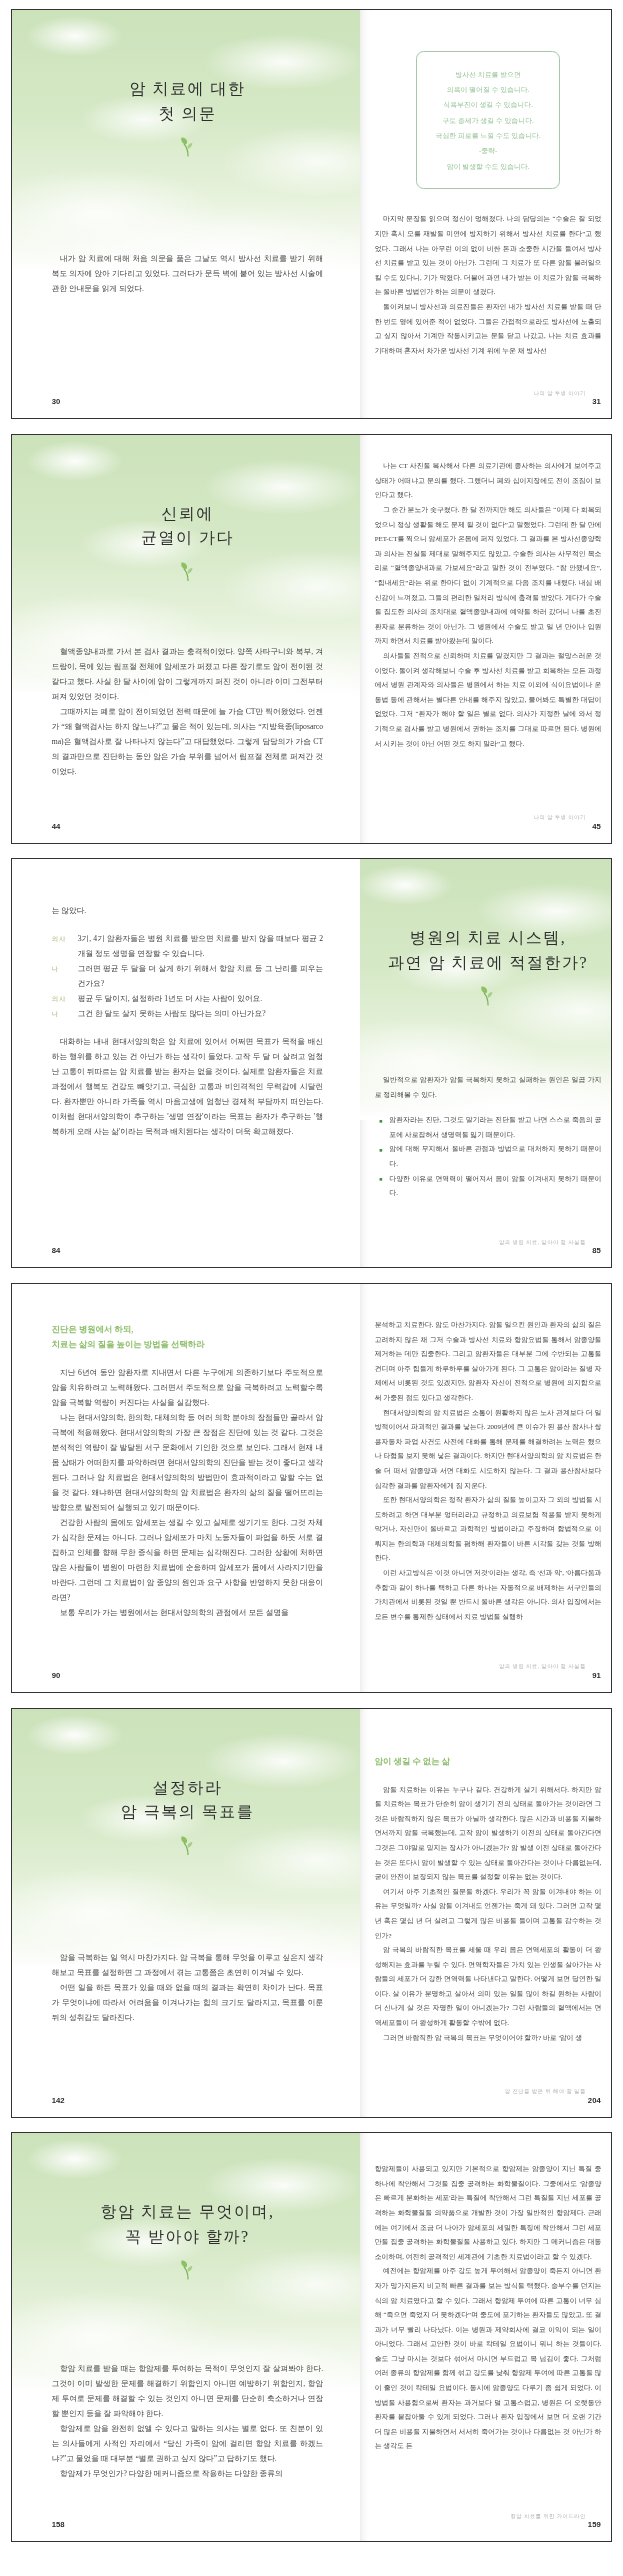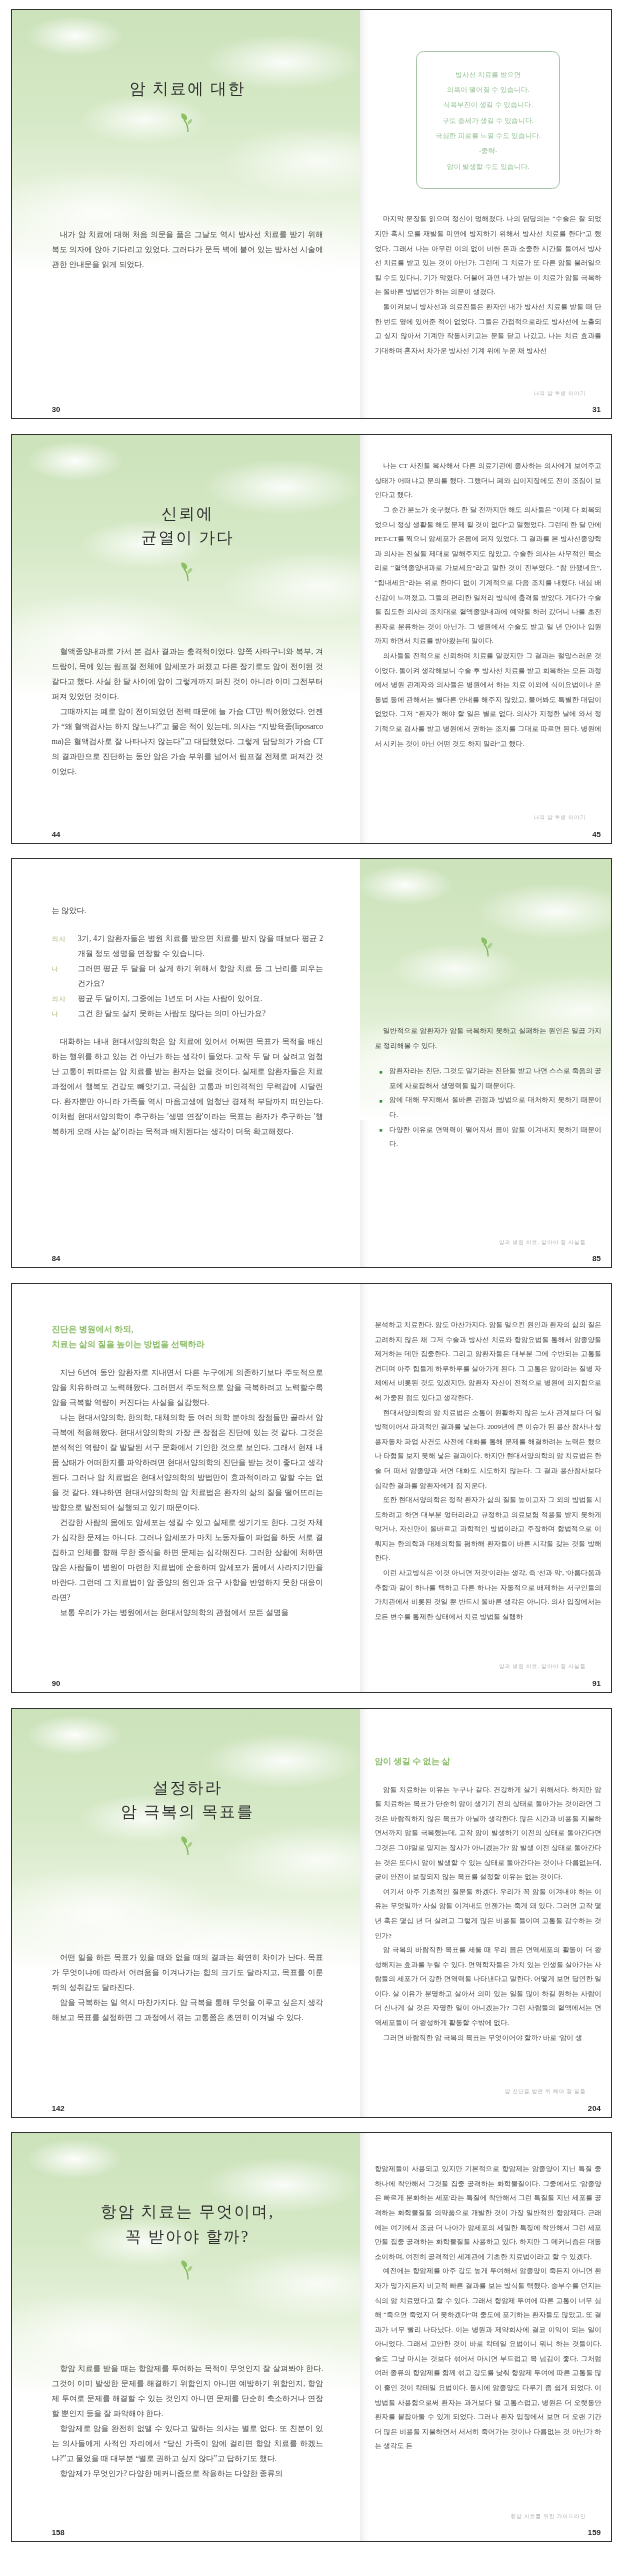--- a/index.html
+++ b/index.html
@@ -50,41 +50,42 @@
   .subhead{color:#8cbd69;font-weight:bold;font-size:8.4px;line-height:10.7px;margin:0 0 15.3px 0;}
   .dialogue{margin:13px 0 13px 0;}
   .d-row{display:flex;margin:0;}
   .d-s{flex:none;width:26px;font-size:6.5px;line-height:15px;color:#a3ae62;letter-spacing:0.8px;}
   .d-t{flex:1;font-size:7.7px;line-height:15px;text-align:justify;color:#3a3a3a;word-break:break-all;}
   .bullets{margin:10.7px 0 0 4.6px;}
   .b-row{display:flex;margin:0;}
   .b-sq{flex:none;width:10px;font-size:5.4px;line-height:14.6px;color:#3f8e3f;padding-top:0.8px;}
   .b-t{flex:1;font-size:6.9px;line-height:14.6px;text-align:justify;color:#3a3a3a;word-break:break-all;}
   .pagenum{
-    position:absolute;bottom:4px;font-size:7.7px;font-weight:bold;color:#2a2a2a;
+    position:absolute;bottom:12px;font-size:7.7px;font-weight:bold;color:#2a2a2a;
     font-family:"Liberation Sans","DejaVu Sans",sans-serif;z-index:2;
   }
   .page.left .pagenum{left:40px;}
   .page.right .pagenum{right:10px;}
   .footer-label{
     position:absolute;bottom:21.5px;right:25px;font-size:5.4px;color:#b3b3b3;
     letter-spacing:0.4px;z-index:2;font-family:"Liberation Sans","DejaVu Sans",sans-serif;
   }
 </style>
 </head>
 <body>
 
 <div class="stack">
     <div class="spread">
       <div class="page left chapter">
         <div class="cloud"></div>
         <div class="content">
           <div class="gap" style="height: 67px;"></div>
           <div class="ch-title">
             <span style="display: block;">암 치료에 대한</span>
+            <span style="display: block;">첫 의문</span>
           </div>
           <div class="sprout"><svg width="15.3" height="20.7" viewBox="0 0 20 27">
               <path d="M10.5 26 C10.5 19 9 14.5 5.5 10.5" stroke="#79b254" stroke-width="1.6" fill="none" stroke-linecap="round"></path>
               <path d="M5.5 10.5 C2.2 8.5 1 5 2 1.8 C6.2 1.8 9.3 4.2 9.3 8.2 C9.3 9.8 8.2 10.9 7 10.9 Z" fill="#8cc063"></path>
               <path d="M10.8 16.5 C14 15.5 16.2 12.3 16.2 9 C12.6 9 10.4 11.4 9.8 14.6 Z" fill="#a8d088"></path>
             </svg></div>
           <div class="gap" style="height: 93px;"></div>
           <p class="para">내가 암 치료에 대해 처음 의문을 품은 그날도 역시 방사선 치료를 받기 위해 복도 의자에 앉아 기다리고 있었다. 그러다가 문득 벽에 붙어 있는 방사선 시술에 관한 안내문을 읽게 되었다.</p>
         </div>
         <div class="pagenum">30</div>
@@ -149,35 +150,39 @@
             <div class="d-row">
               <span class="d-s">의사</span>
               <span class="d-t">3기, 4기 암환자들은 병원 치료를 받으면 치료를 받지 않을 때보다 평균 2개월 정도 생명을 연장할 수 있습니다.</span>
             </div>
             <div class="d-row">
               <span class="d-s">나</span>
               <span class="d-t">그러면 평균 두 달을 더 살게 하기 위해서 항암 치료 등 그 난리를 피우는 건가요?</span>
             </div>
             <div class="d-row">
               <span class="d-s">의사</span>
-              <span class="d-t">평균 두 달이지, 그중에는 1년도 더 사는 사람이 있어요.</span>
+              <span class="d-t">평균 두 달이지, 설정하라 1년도 더 사는 사람이 있어요.</span>
             </div>
             <div class="d-row">
               <span class="d-s">나</span>
               <span class="d-t">그건 한 달도 살지 못하는 사람도 많다는 의미 아닌가요?</span>
             </div>
           </div>
           <p class="para">대화하는 내내 현대서양의학은 암 치료에 있어서 어쩌면 목표가 목적을 배신하는 행위를 하고 있는 건 아닌가 하는 생각이 들었다. 고작 두 달 더 살려고 엄청난 고통이 뒤따르는 암 치료를 받는 환자는 없을 것이다. 실제로 암환자들은 치료 과정에서 행복도 건강도 빼앗기고, 극심한 고통과 비인격적인 무력감에 시달린다. 환자뿐만 아니라 가족들 역시 마음고생에 엄청난 경제적 부담까지 떠안는다. 이처럼 현대서양의학이 추구하는 '생명 연장'이라는 목표는 환자가 추구하는 '행복하게 오래 사는 삶'이라는 목적과 배치된다는 생각이 더욱 확고해졌다.</p>
         </div>
         <div class="pagenum">84</div>
       </div>
       <div class="page right chapter">
         <div class="cloud"></div>
         <div class="content">
           <div class="gap" style="height: 67px;"></div>
+          <div class="ch-title">
+            <span style="display: block;">병원의 치료 시스템,</span>
+            <span style="display: block;">과연 암 치료에 적절한가?</span>
+          </div>
           <div class="sprout"><svg width="15.3" height="20.7" viewBox="0 0 20 27">
               <path d="M10.5 26 C10.5 19 9 14.5 5.5 10.5" stroke="#79b254" stroke-width="1.6" fill="none" stroke-linecap="round"></path>
               <path d="M5.5 10.5 C2.2 8.5 1 5 2 1.8 C6.2 1.8 9.3 4.2 9.3 8.2 C9.3 9.8 8.2 10.9 7 10.9 Z" fill="#8cc063"></path>
               <path d="M10.8 16.5 C14 15.5 16.2 12.3 16.2 9 C12.6 9 10.4 11.4 9.8 14.6 Z" fill="#a8d088"></path>
             </svg></div>
           <div class="gap" style="height: 66px;"></div>
           <p class="para">일반적으로 암환자가 암을 극복하지 못하고 실패하는 원인은 일곱 가지로 정리해볼 수 있다.</p>
           <div class="bullets">
             <div class="b-row">
               <span class="b-sq">■</span>
@@ -232,22 +237,22 @@
           <div class="ch-title">
             <span style="display: block;">설정하라</span>
             <span style="display: block;">암 극복의 목표를</span>
           </div>
           <div class="sprout"><svg width="15.3" height="20.7" viewBox="0 0 20 27">
               <path d="M10.5 26 C10.5 19 9 14.5 5.5 10.5" stroke="#79b254" stroke-width="1.6" fill="none" stroke-linecap="round"></path>
               <path d="M5.5 10.5 C2.2 8.5 1 5 2 1.8 C6.2 1.8 9.3 4.2 9.3 8.2 C9.3 9.8 8.2 10.9 7 10.9 Z" fill="#8cc063"></path>
               <path d="M10.8 16.5 C14 15.5 16.2 12.3 16.2 9 C12.6 9 10.4 11.4 9.8 14.6 Z" fill="#a8d088"></path>
             </svg></div>
           <div class="gap" style="height: 93px;"></div>
+          <p class="para">암을 극복하는 일 역시 마찬가지다. 암 극복을 통해 무엇을 이루고 싶은지 생각해보고 목표를 설정하면 그 과정에서 겪는 고통쯤은 초연히 이겨낼 수 있다.</p>
           <p class="para">어떤 일을 하든 목표가 있을 때와 없을 때의 결과는 확연히 차이가 난다. 목표가 무엇이냐에 따라서 어려움을 이겨나가는 힘의 크기도 달라지고, 목표를 이룬 뒤의 성취감도 달라진다.</p>
-          <p class="para">암을 극복하는 일 역시 마찬가지다. 암 극복을 통해 무엇을 이루고 싶은지 생각해보고 목표를 설정하면 그 과정에서 겪는 고통쯤은 초연히 이겨낼 수 있다.</p>
         </div>
         <div class="pagenum">142</div>
       </div>
       <div class="page right">
         <div class="content">
           <div class="gap" style="height: 48px;"></div>
           <div class="subhead">암이 생길 수 없는 삶</div>
           <p class="para">암을 치료하는 이유는 누구나 같다. 건강하게 살기 위해서다. 하지만 암을 치료하는 목표가 단순히 암이 생기기 전의 상태로 돌아가는 것이라면 그것은 바람직하지 않은 목표가 아닐까 생각한다. 많은 시간과 비용을 지불하면서까지 암을 극복했는데, 고작 암이 발생하기 이전의 상태로 돌아간다면 그것은 그야말로 밑지는 장사가 아니겠는가? 암 발생 이전 상태로 돌아간다는 것은 또다시 암이 발생할 수 있는 상태로 돌아간다는 것이나 다름없는데, 굳이 안전이 보장되지 않는 목표를 설정할 이유는 없는 것이다.</p>
           <p class="para">여기서 아주 기초적인 질문을 하겠다. 우리가 꼭 암을 이겨내야 하는 이유는 무엇일까? 사실 암을 이겨내도 언젠가는 죽게 돼 있다. 그러면 고작 몇 년 혹은 몇십 년 더 살려고 그렇게 많은 비용을 들이며 고통을 감수하는 것인가?</p>
           <p class="para">암 극복의 바람직한 목표를 세울 때 우리 몸은 면역세포의 활동이 더 왕성해지는 효과를 누릴 수 있다. 면역학자들은 가치 있는 인생을 살아가는 사람들의 세포가 더 강한 면역력을 나타낸다고 말한다. 어떻게 보면 당연한 일이다. 살 이유가 분명하고 살아서 의미 있는 일을 많이 하길 원하는 사람이 더 신나게 살 것은 자명한 일이 아니겠는가? 그런 사람들의 혈액에서는 면역세포들이 더 왕성하게 활동할 수밖에 없다.</p>

